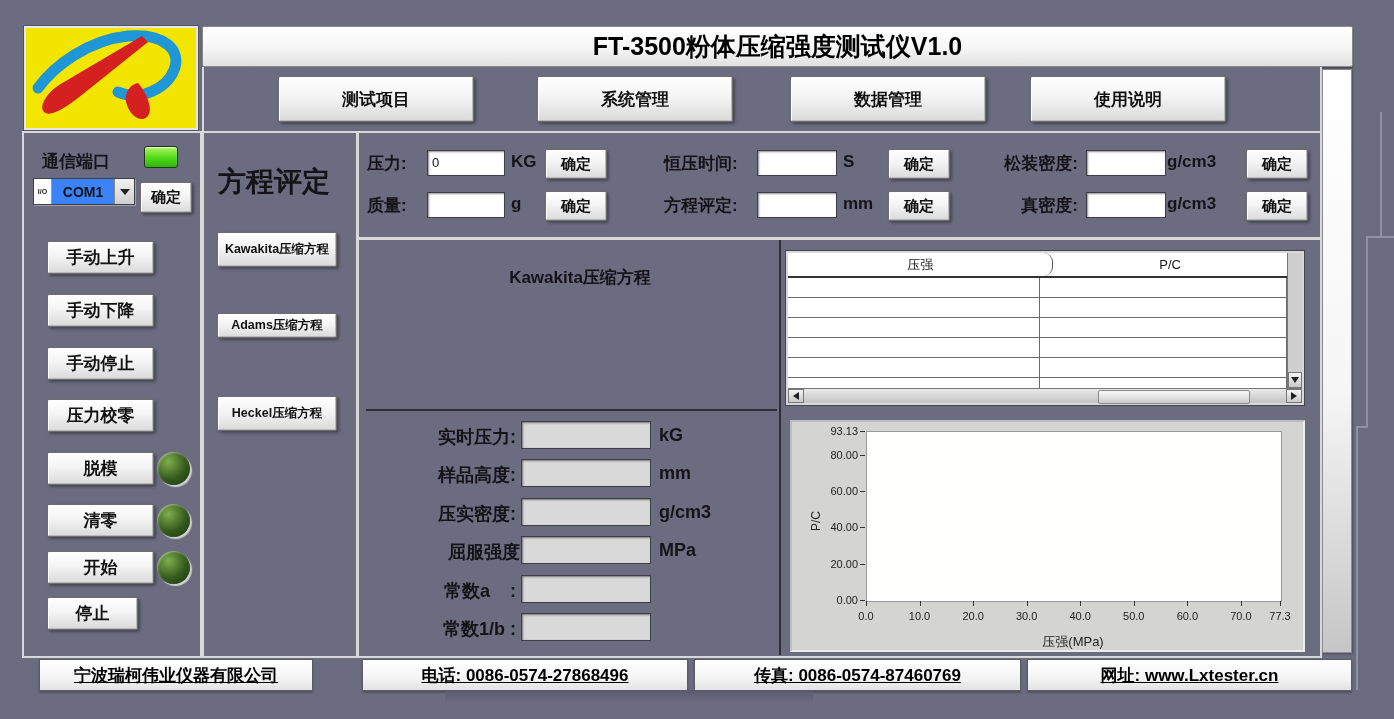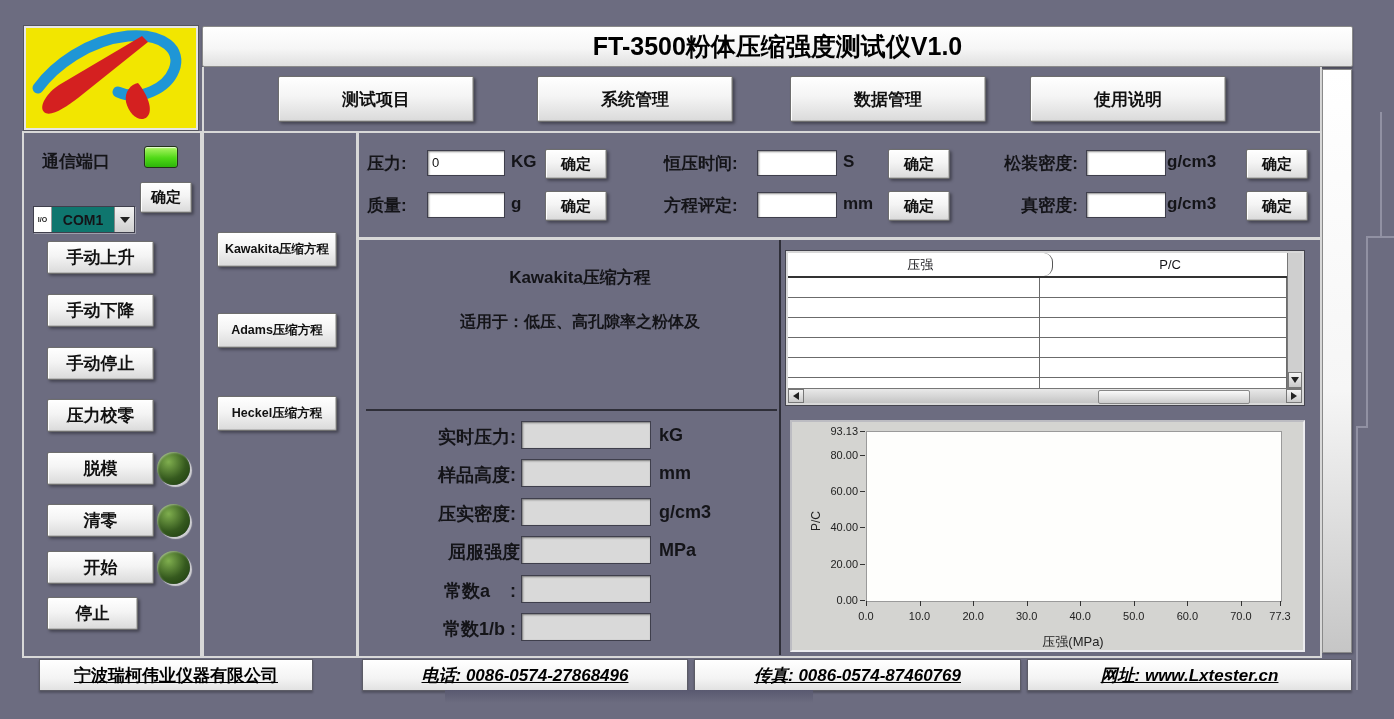--- a/index.html
+++ b/index.html
@@ -57,21 +57,21 @@
     background:linear-gradient(180deg,#aef665 0%,#4fd916 55%,#2db60a 100%);
     box-shadow:inset 0 1px 1px rgba(255,255,255,0.75);
   }
   .led-round{
     position:absolute;width:33px;height:33px;border-radius:50%;
     background:radial-gradient(circle at 35% 30%,#7fae4e 0%,#35591e 55%,#1a380d 100%);
     box-shadow:2px 2px 1px rgba(225,225,225,0.85), inset 1px 1px 2px rgba(255,255,255,0.4);
   }
   
   .combo{position:absolute;left:33px;top:178px;width:102px;height:27px;box-sizing:border-box;
-    border:1px solid #3f3f4c;background:#0f766e;display:flex;box-shadow:1px 1px 0 rgba(255,255,255,0.35);margin-top:28px;}
+    border:1px solid #3f3f4c;background:#3b82f6;display:flex;box-shadow:1px 1px 0 rgba(255,255,255,0.35);}
   .combo .io{width:17px;background:#fff;border-right:1px solid #999;font-size:7px;font-weight:bold;
     display:flex;align-items:center;justify-content:center;color:#222;}
   .combo .val{flex:1;display:flex;align-items:center;justify-content:center;font-size:14px;font-weight:bold;}
   .combo .dd{width:19px;background:linear-gradient(180deg,#f2f2f2,#cfcfcf);border-left:1px solid #888;
     display:flex;align-items:center;justify-content:center;}
   .tri-down{width:0;height:0;border-left:5px solid transparent;border-right:5px solid transparent;border-top:6px solid #222;}
   .tri-up{width:0;height:0;border-left:4px solid transparent;border-right:4px solid transparent;border-bottom:6px solid #222;}
   .tri-dn-s{width:0;height:0;border-left:4px solid transparent;border-right:4px solid transparent;border-top:6px solid #222;}
   .tri-left{width:0;height:0;border-top:4px solid transparent;border-bottom:4px solid transparent;border-right:6px solid #222;}
   .tri-right{width:0;height:0;border-top:4px solid transparent;border-bottom:4px solid transparent;border-left:6px solid #222;}
@@ -98,21 +98,21 @@
   .xtick-dash{position:absolute;width:1px;height:5px;background:#333;}
   .axis-lbl{position:absolute;font-size:13px;color:#222;font-weight:normal;}
   
   .foot-cell{
     position:absolute;top:659px;height:32px;box-sizing:border-box;
     background:linear-gradient(180deg,#ffffff 0%,#f4f4f4 60%,#e2e2e2 100%);
     border:1px solid #5c5c66;box-shadow:inset 0 1px 0 #fff, 0 2px 2px rgba(0,0,0,0.25);
     display:flex;align-items:center;justify-content:center;
     font-size:17px;font-weight:bold;text-decoration:underline;color:#000;white-space:nowrap;
   }
-  .foot-cell.it{font-style:italic;}
+  .foot-cell.it{}
   
   .vstrip{position:absolute;left:1322px;top:69px;width:30px;height:584px;box-sizing:border-box;
     background:linear-gradient(180deg,#ffffff 0%,#f6f6f6 55%,#c6c6c6 100%);
     border:1px solid #8a8a8a;box-shadow:1px 1px 2px rgba(0,0,0,0.3);}
   .dark-vline{position:absolute;background:#2e2e38;}
   .dark-hline{position:absolute;background:#2e2e38;}
   .decor{position:absolute;background:#9191a3;}
   .shadow-ridge{position:absolute;left:445px;top:690px;width:368px;height:13px;
     background:linear-gradient(180deg,#595970,#6c6c80);}
 </style>
@@ -168,23 +168,24 @@
       <div class="btn side-btn" style="left: 47px; top: 597px; width: 91px; height: 33px;">停止</div>
     </div>
 
   <div class="panel" style="left:202px;top:131px;width:1120px;height:527px;"></div>
 
   <div class="abs" style="left:356px;top:133px;width:3px;height:523px;background:#d8d8d8;"></div>
   <div class="abs" style="left:359px;top:237px;width:961px;height:3px;background:#d8d8d8;"></div>
   <div class="dark-vline" style="left:779px;top:240px;width:2px;height:415px;"></div>
   <div class="dark-hline" style="left:366px;top:409px;width:411px;height:2px;"></div>
 
+  <div class="lbl" style="left:218px;top:163px;font-size:28px;">方程评定</div>
   <div id="eq-buttons">
       <div class="btn eq-btn" style="left: 217px; top: 232px; width: 120px; height: 35px;">Kawakita压缩方程</div>
-      <div class="btn eq-btn" style="left: 217px; top: 313px; width: 120px; height: 35px;">Adams压缩方程</div>
+      <div class="btn eq-btn" style="left: 217px; top: 313px; width: 120px; height: 25px;">Adams压缩方程</div>
       <div class="btn eq-btn" style="left: 217px; top: 396px; width: 120px; height: 35px;">Heckel压缩方程</div>
     </div>
 
   <div id="param-fields">
       <div class="lbl" style="left: 367px; top: 152px; width: 56px; text-align: left;">压力:</div>
       <div class="field" style="left: 427px; top: 150px; width: 78px; height: 26px; line-height: 20px;">0</div>
       <div class="unit" style="left: 511px; top: 152px;">KG</div>
       <div class="btn ok-btn" style="left: 545px; top: 149px; width: 62px; height: 30px;">确定</div>
       <div class="lbl" style="left: 367px; top: 194px; width: 56px; text-align: left;">质量:</div>
       <div class="field" style="left: 427px; top: 192px; width: 78px; height: 26px; line-height: 20px;"></div>
@@ -202,21 +203,20 @@
       <div class="field" style="left: 1086px; top: 150px; width: 80px; height: 26px; line-height: 20px;"></div>
       <div class="unit" style="left: 1167px; top: 152px;">g/cm3</div>
       <div class="btn ok-btn" style="left: 1246px; top: 149px; width: 62px; height: 30px;">确定</div>
       <div class="lbl" style="left: 986px; top: 194px; width: 92px; text-align: right;">真密度:</div>
       <div class="field" style="left: 1086px; top: 192px; width: 80px; height: 26px; line-height: 20px;"></div>
       <div class="unit" style="left: 1167px; top: 194px;">g/cm3</div>
       <div class="btn ok-btn" style="left: 1246px; top: 191px; width: 62px; height: 30px;">确定</div>
     </div>
 
   <div class="lbl" style="left:420px;top:266px;width:320px;text-align:center;font-size:17px;">Kawakita压缩方程</div>
-  <div class="lbl" style="left:400px;top:312px;width:360px;text-align:center;font-size:16px;">适用于：低压、高孔隙率之粉体及</div>
 
   <div id="readout-rows">
       <div class="lbl" style="left: 368px; top: 425px; width: 148px; text-align: right; font-size: 18px;">实时压力:</div>
       <div class="field field-gray" style="left: 521px; top: 421px; width: 130px; height: 28px; line-height: 22px;"></div>
       <div class="unit" style="left: 659px; top: 425px; font-size: 18px;">kG</div>
       <div class="lbl" style="left: 368px; top: 463.4px; width: 148px; text-align: right; font-size: 18px;">样品高度:</div>
       <div class="field field-gray" style="left: 521px; top: 459.4px; width: 130px; height: 28px; line-height: 22px;"></div>
       <div class="unit" style="left: 659px; top: 463.4px; font-size: 18px;">mm</div>
       <div class="lbl" style="left: 368px; top: 501.8px; width: 148px; text-align: right; font-size: 18px;">压实密度:</div>
       <div class="field field-gray" style="left: 521px; top: 497.8px; width: 130px; height: 28px; line-height: 22px;"></div>

